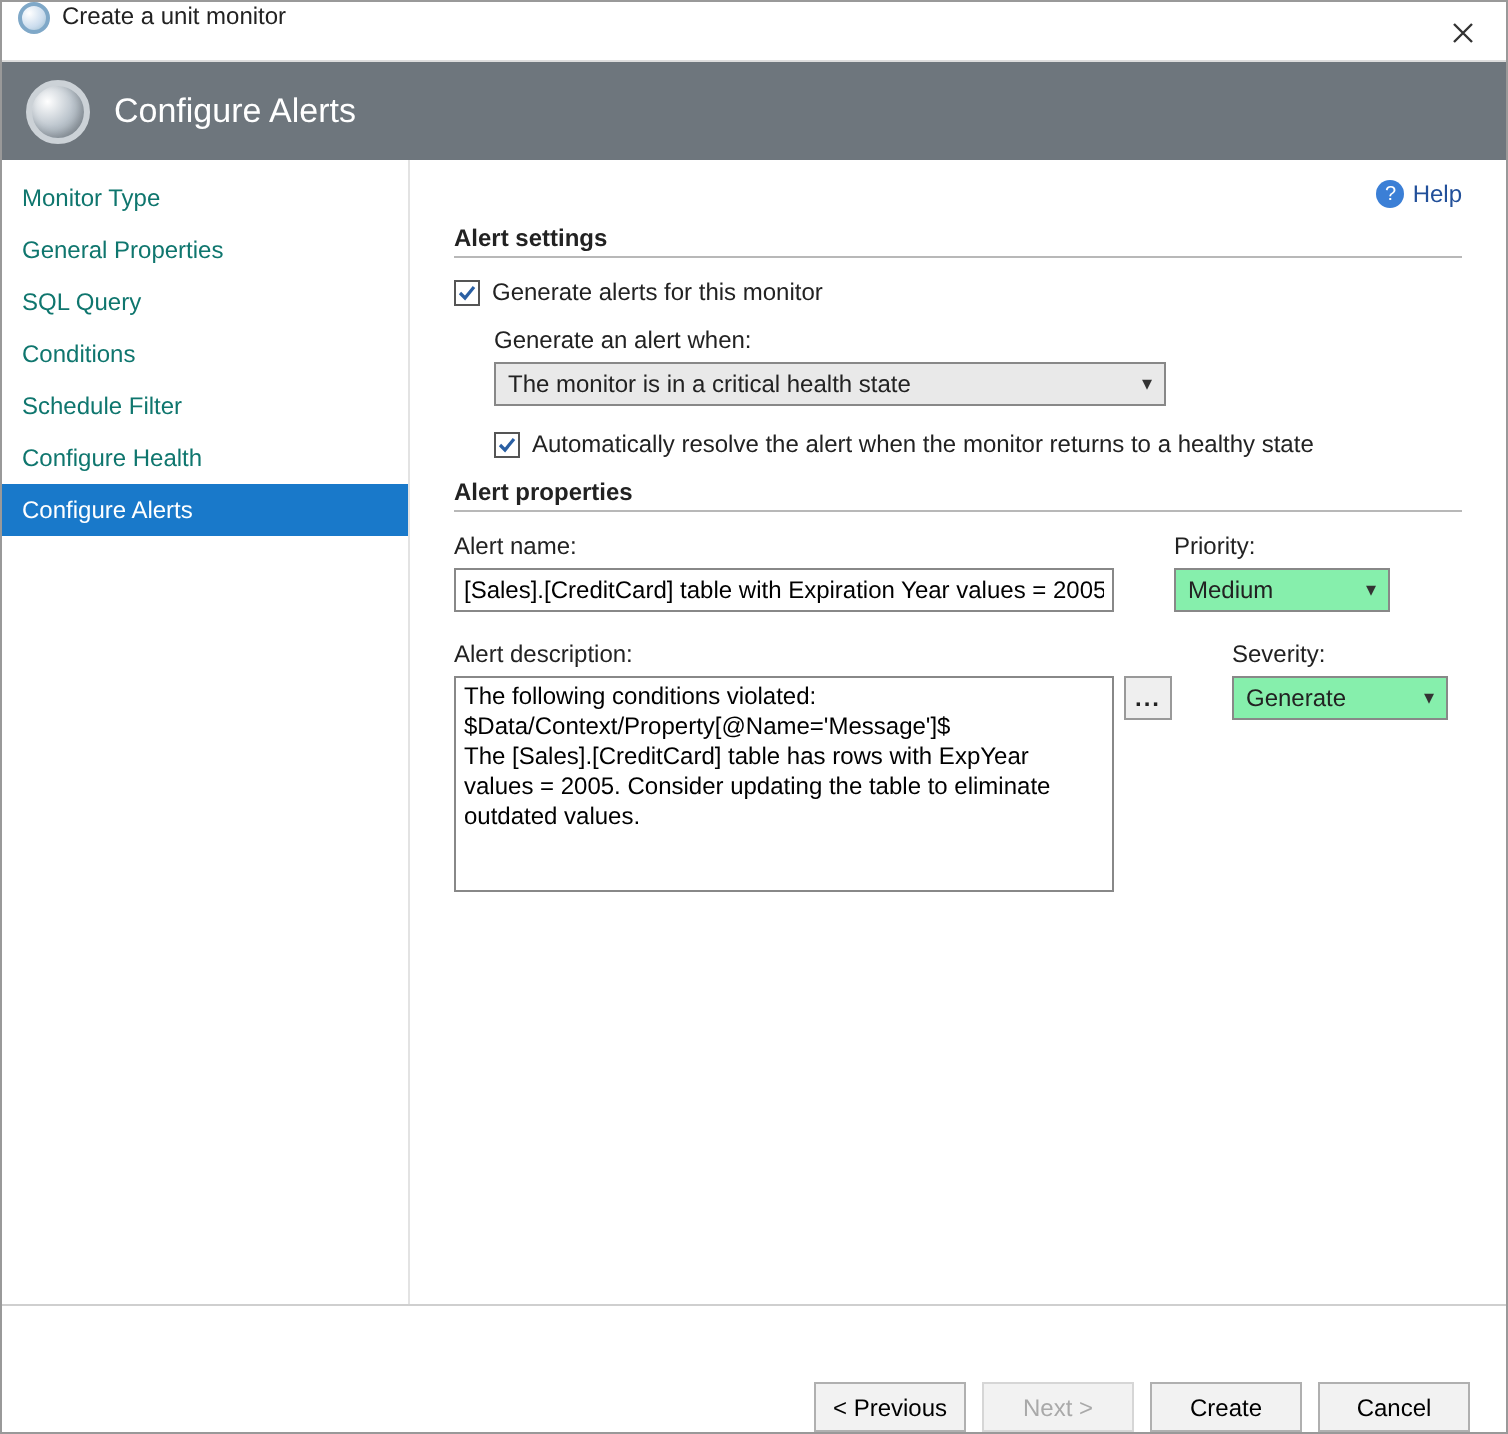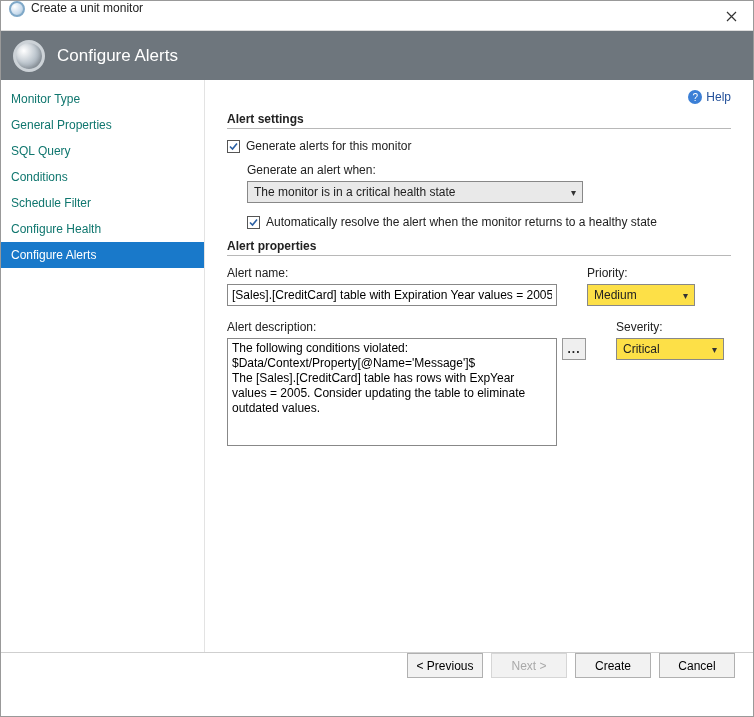--- a/index.html
+++ b/index.html
@@ -25,31 +25,31 @@
 .help-link { color: #22509a; }
 
 .section-heading { font-weight: 600; padding-bottom: 2px; border-bottom: 1px solid #b8b8b8; margin-bottom: 10px; }
 .row { display: flex; align-items: center; margin-bottom: 10px; }
 .chk { width: 13px; height: 13px; border: 1px solid #555; margin-right: 6px; display:flex; align-items:center; justify-content:center; background:#fff; }
 .chk svg { width: 11px; height: 11px; }
 .indent { margin-left: 20px; }
 .label { margin-bottom: 4px; display:block; }
 .select { height: 22px; border: 1px solid #888; background: #e9e9e9; display:flex; align-items:center; justify-content:space-between; padding: 0 6px; width: 336px; }
 .select .caret { font-size: 10px; color:#333; }
-.select.sm { width: 108px; background:#fde047; }
+.select.sm { width: 108px; background:#86efac; }
 
 .two-col { display:flex; gap: 30px; }
 .col-left { flex: 0 0 330px; }
 .col-right { flex: 0 0 115px; }
 input.text { width: 330px; height: 22px; border: 1px solid #888; padding: 0 4px; font: inherit; }
 textarea.desc { width: 330px; height: 108px; border: 1px solid #888; padding: 2px 4px; font: inherit; resize: none; line-height: 1.25; }
 .ellipsis-btn { width: 24px; height: 22px; border: 1px solid #999; background: #efefef; margin-left: 5px; display:flex; align-items:center; justify-content:center; font-weight:bold; letter-spacing:1px; }
 .desc-row { display:flex; align-items:flex-start; }
 
-.footer { height: 64px; border-top: 1px solid #cfcfcf; display:flex; align-items:flex-start; justify-content:flex-end; padding: 0 18px; gap: 8px; position:absolute; bottom:0; left:0; right:0; background:#fff; }
+.footer { height: 64px; border-top: 1px solid #cfcfcf; display:flex; align-items:flex-end; justify-content:flex-end; padding: 0 18px; gap: 8px; position:absolute; bottom:0; left:0; right:0; background:#fff; }
 .btn { width: 76px; height: 25px; border: 1px solid #b0b0b0; background: #f2f2f2; display:flex; align-items:center; justify-content:center; font: inherit; }
 .btn.disabled { color: #a9a9a9; border-color: #d6d6d6; }
 </style>
 </head>
 <body>
 
 <div class="titlebar">
   <div class="icon"></div>
   <div class="title">Create a unit monitor</div>
   <div class="close">
@@ -133,21 +133,21 @@
 $Data/Context/Property[@Name='Message']$
 The [Sales].[CreditCard] table has rows with ExpYear values = 2005. Consider updating the table to eliminate outdated values.</textarea>
           <div class="ellipsis-btn">
             <span>...</span>
           </div>
         </div>
       </div>
       <div class="col-right">
         <span class="label">Severity:</span>
         <div class="select sm">
-          <span>Critical</span>
+          <span>Generate</span>
           <span class="caret">▾</span>
         </div>
       </div>
     </div>
   </div>
 </div>
 
 <div class="footer">
   <button class="btn">&lt; Previous</button>
   <button class="btn disabled">Next &gt;</button>

